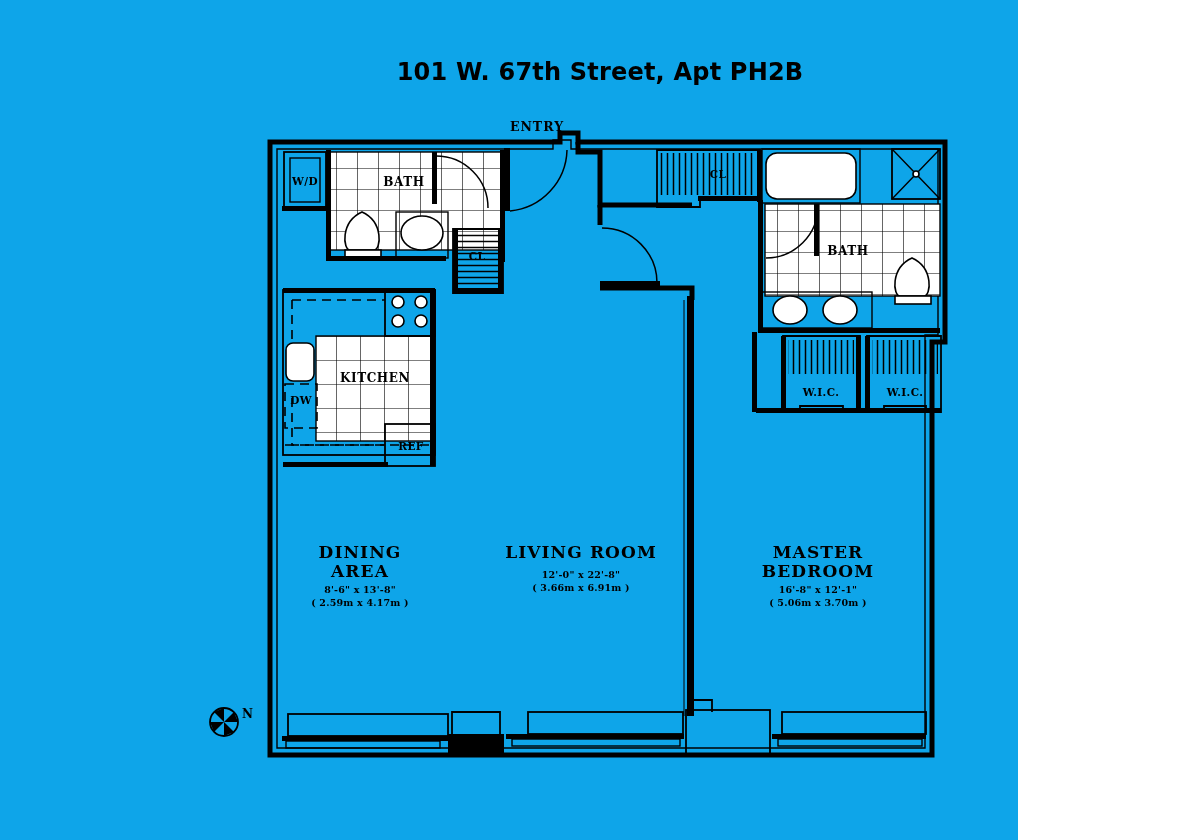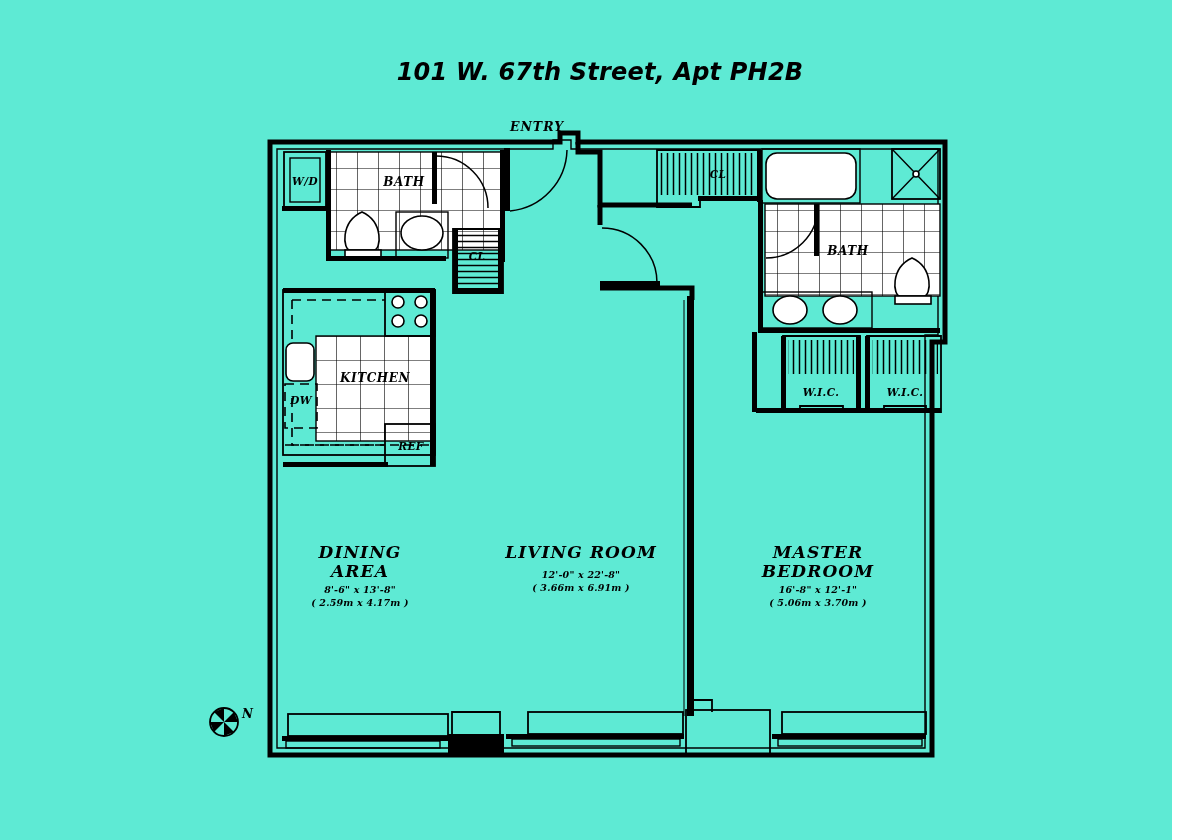--- a/index.html
+++ b/index.html
@@ -10,24 +10,23 @@
   }
   body {
     width: 1200px;
     height: 840px;
     font-family: "Liberation Sans", sans-serif;
     position: relative;
     overflow: hidden;
   }
   #page {
     position: relative;
-    width: 1172px;
+    width: 1018px;
     height: 840px;
-    background: #5eead4;
-    font-style: italic;
+    background: #0ea5e9;
   }
   #plan-title {
     position: absolute;
     left: 0;
     top: 58px;
     width: 1200px;
     text-align: center;
     font-family: "DejaVu Sans", sans-serif;
     font-weight: bold;
     font-size: 24px;

